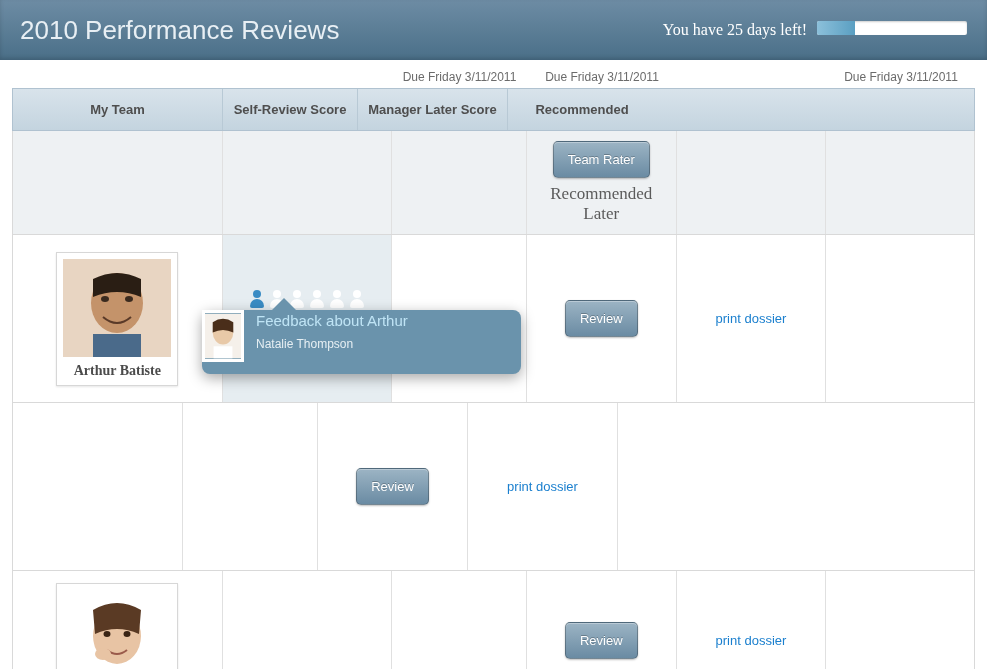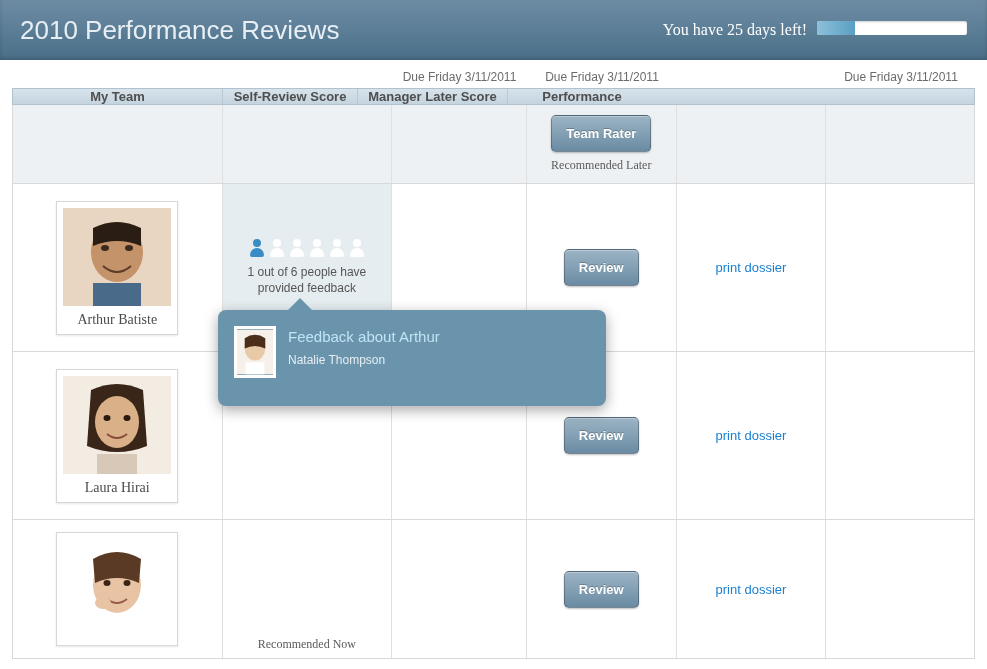--- a/index.html
+++ b/index.html
@@ -67,21 +67,21 @@
 .table-header {
   display: flex;
   background: linear-gradient(to bottom, #d8e3eb 0%, #c4d4df 100%);
   border: 1px solid #b0c2d0;
   font-size: 13px;
   font-weight: bold;
   color: #4e4e4e;
   text-align: center;
 }
 .table-header > div {
-  padding: 0 4px;
+  padding: 13px 4px;
   border-right: 1px solid #b8c9d5;
   display: flex;
   align-items: center;
   justify-content: center;
 }
 .table-header > div:last-child { border-right: none; }
 .subheader-row {
   display: flex;
   background: #eef1f3;
   border-left: 1px solid #d9d9d9;
@@ -89,21 +89,21 @@
   border-bottom: 1px solid #d9d9d9;
 }
 .subheader-row > div {
   padding: 10px 4px;
   border-right: 1px solid #e0e0e0;
   text-align: center;
 }
 .subheader-row > div:last-child { border-right: none; }
 .recommended-text {
   font-family: "Comic Sans MS", cursive;
-  font-size: 12px;
+  font-size: 17px;
   color: #5b5b5b;
   margin-top: 6px;
 }
 .data-row {
   display: flex;
   border-left: 1px solid #d9d9d9;
   border-right: 1px solid #d9d9d9;
   border-bottom: 1px solid #d9d9d9;
   min-height: 168px;
 }
@@ -127,20 +127,21 @@
 .avatar-img {
   width: 108px;
   height: 98px;
   display: block;
   margin-bottom: 6px;
 }
 .avatar-name {
   font-family: "Comic Sans MS", cursive;
   font-size: 14px;
   color: #4b4b4b;
+  font-weight: bold;
 }
 .feedback-cell { background: #e6edf1; }
 .feedback-icons {
   display: flex;
   gap: 4px;
   margin-bottom: 8px;
 }
 .person-icon {
   width: 16px;
   height: 18px;
@@ -166,46 +167,45 @@
   font-size: 12px;
   color: #555;
   text-align: center;
   line-height: 1.3;
 }
 .btn {
   display: inline-block;
   padding: 10px 14px;
   border-radius: 5px;
   font-size: 13px;
-  font-weight: bold;
+  font-weight: normal;
   color: #fff;
   border: 1px solid rgba(0,0,0,0.25);
   cursor: pointer;
   text-shadow: 0 -1px 0 rgba(0,0,0,0.25);
   box-shadow: inset 0 1px 0 rgba(255,255,255,0.3), 0 1px 2px rgba(0,0,0,0.25);
 }
 .btn-gray {
   background: linear-gradient(to bottom, #9cb4c4 0%, #6a8ba3 100%);
 }
 .btn-orange {
   background: linear-gradient(to bottom, #f6a646 0%, #e16e09 100%);
 }
 .link {
   color: #1a7fce;
   font-size: 13px;
   cursor: pointer;
 }
 .popup {
   position: absolute;
-  left: 218px;
+  left: 202px;
   top: 310px;
-  width: 388px;
+  width: 319px;
   background: #6a93ac;
   border-radius: 8px;
-  padding: 16px;
   color: #fff;
   font-size: 12px;
   line-height: 1.5;
   box-shadow: 0 4px 14px rgba(0,0,0,0.35);
   z-index: 100;
 }
 .popup::before {
   content: '';
   position: absolute;
   top: -12px;
@@ -247,21 +247,21 @@
     <div class="col3">Due  Friday 3/11/2011</div>
     <div class="col4">Due Friday 3/11/2011</div>
     <div class="col5"></div>
     <div class="col6">Due Friday 3/11/2011</div>
   </div>
 
   <div class="table-header">
     <div class="col1">My Team</div>
     <div class="col3">Self-Review Score</div>
     <div class="col4">Manager Later Score</div>
-    <div class="col6">Performance</div>
+    <div class="col6">Recommended</div>
   </div>
 
   <div class="subheader-row">
     <div class="col1"></div>
     <div class="col2"></div>
     <div class="col3"></div>
     <div class="col4">
       <button class="btn btn-gray">Team Rater</button>
       <div class="recommended-text">Recommended Later</div>
     </div>
@@ -299,34 +299,20 @@
     <div class="col4">
       <button class="btn btn-gray">Review</button>
     </div>
     <div class="col5">
       <span class="link">print dossier</span>
     </div>
     <div class="col6"></div>
   </div>
 
   <div class="data-row">
-    <div class="col1">
-      <div class="avatar-card">
-        <svg class="avatar-img" viewBox="0 0 108 98">
-            <rect width="108" height="98" fill="#f3ece3"></rect>
-            <path d="M28,14 Q54,2 80,14 L84,70 Q54,82 24,70 Z" fill="#3a2618"></path>
-            <ellipse cx="54" cy="46" rx="22" ry="26" fill="#d9b088"></ellipse>
-            <ellipse cx="44" cy="42" rx="3.5" ry="3" fill="#2a1a0e"></ellipse>
-            <ellipse cx="64" cy="42" rx="3.5" ry="3" fill="#2a1a0e"></ellipse>
-            <path d="M44,58 Q54,66 64,58" stroke="#8a4a3a" stroke-width="2" fill="none"></path>
-            <rect x="34" y="78" width="40" height="20" fill="#d8c8b8"></rect>
-          </svg>
-        <div class="avatar-name">Laura Hirai</div>
-      </div>
-    </div>
     <div class="col2"></div>
     <div class="col3"></div>
     <div class="col4">
       <button class="btn btn-gray">Review</button>
     </div>
     <div class="col5">
       <span class="link">print dossier</span>
     </div>
     <div class="col6"></div>
   </div>

